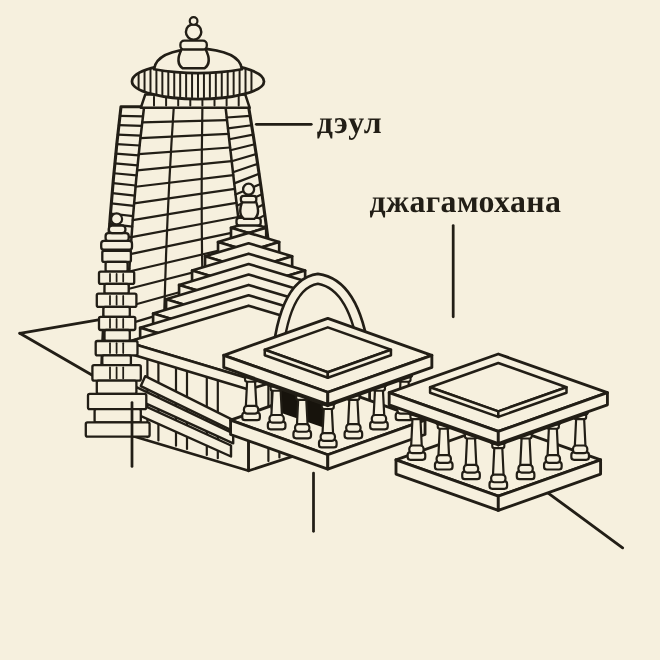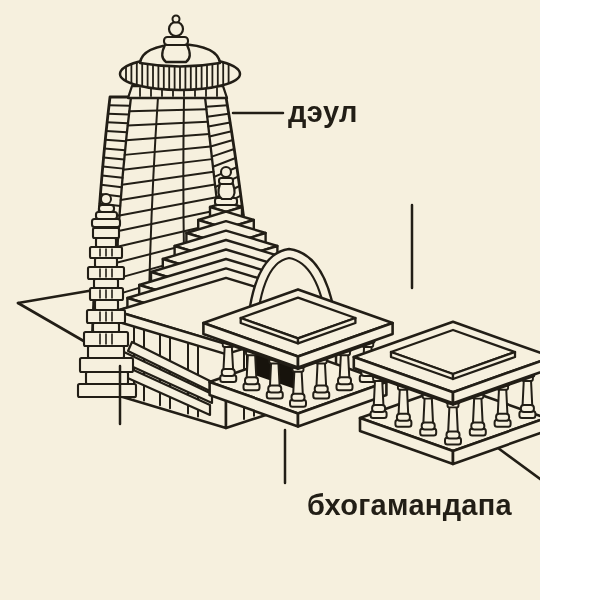--- a/index.html
+++ b/index.html
@@ -1,20 +1,20 @@
 <!DOCTYPE html>
 <html><head>
 <meta charset="utf-8">
 <style>
   html,body{margin:0;padding:0;}
   #stage{
     position:relative;
-    width:540px;height:600px;
+    width:600px;height:600px;
     overflow:hidden;
-    font-family:Liberation Sans, sans-serif;
+    font-family:Liberation Serif, serif;
   }
   #scene{position:absolute;left:0;top:0;}
   .lbl{
     position:absolute;
     font-weight:700;
     font-size:29px;
     letter-spacing:.3px;
     white-space:nowrap;
     line-height:1;
   }
@@ -327,16 +327,16 @@
       <g>
         <line x1="233" y1="113" x2="283" y2="113" stroke="#221e16" stroke-width="2.5" stroke-linecap="round"></line>
         <line x1="412" y1="205" x2="412" y2="288" stroke="#221e16" stroke-width="2.5" stroke-linecap="round"></line>
         <line x1="120" y1="366" x2="120" y2="424" stroke="#221e16" stroke-width="2.5" stroke-linecap="round"></line>
         <line x1="285" y1="430" x2="285" y2="483" stroke="#221e16" stroke-width="2.5" stroke-linecap="round"></line>
       </g>
     </svg>
 
   <div class="lbl" style="left: 288px; top: 98px; color: rgb(34, 30, 22);">дэул</div>
 
-
-
-  <div class="lbl" style="left: 307px; top: 491px; color: rgb(34, 30, 22);">бхогамандапа</div>
+  <div class="lbl" style="left: 336px; top: 170px; color: rgb(34, 30, 22);">джагамохана</div>
+
+
 </div>
 
 </body></html>

